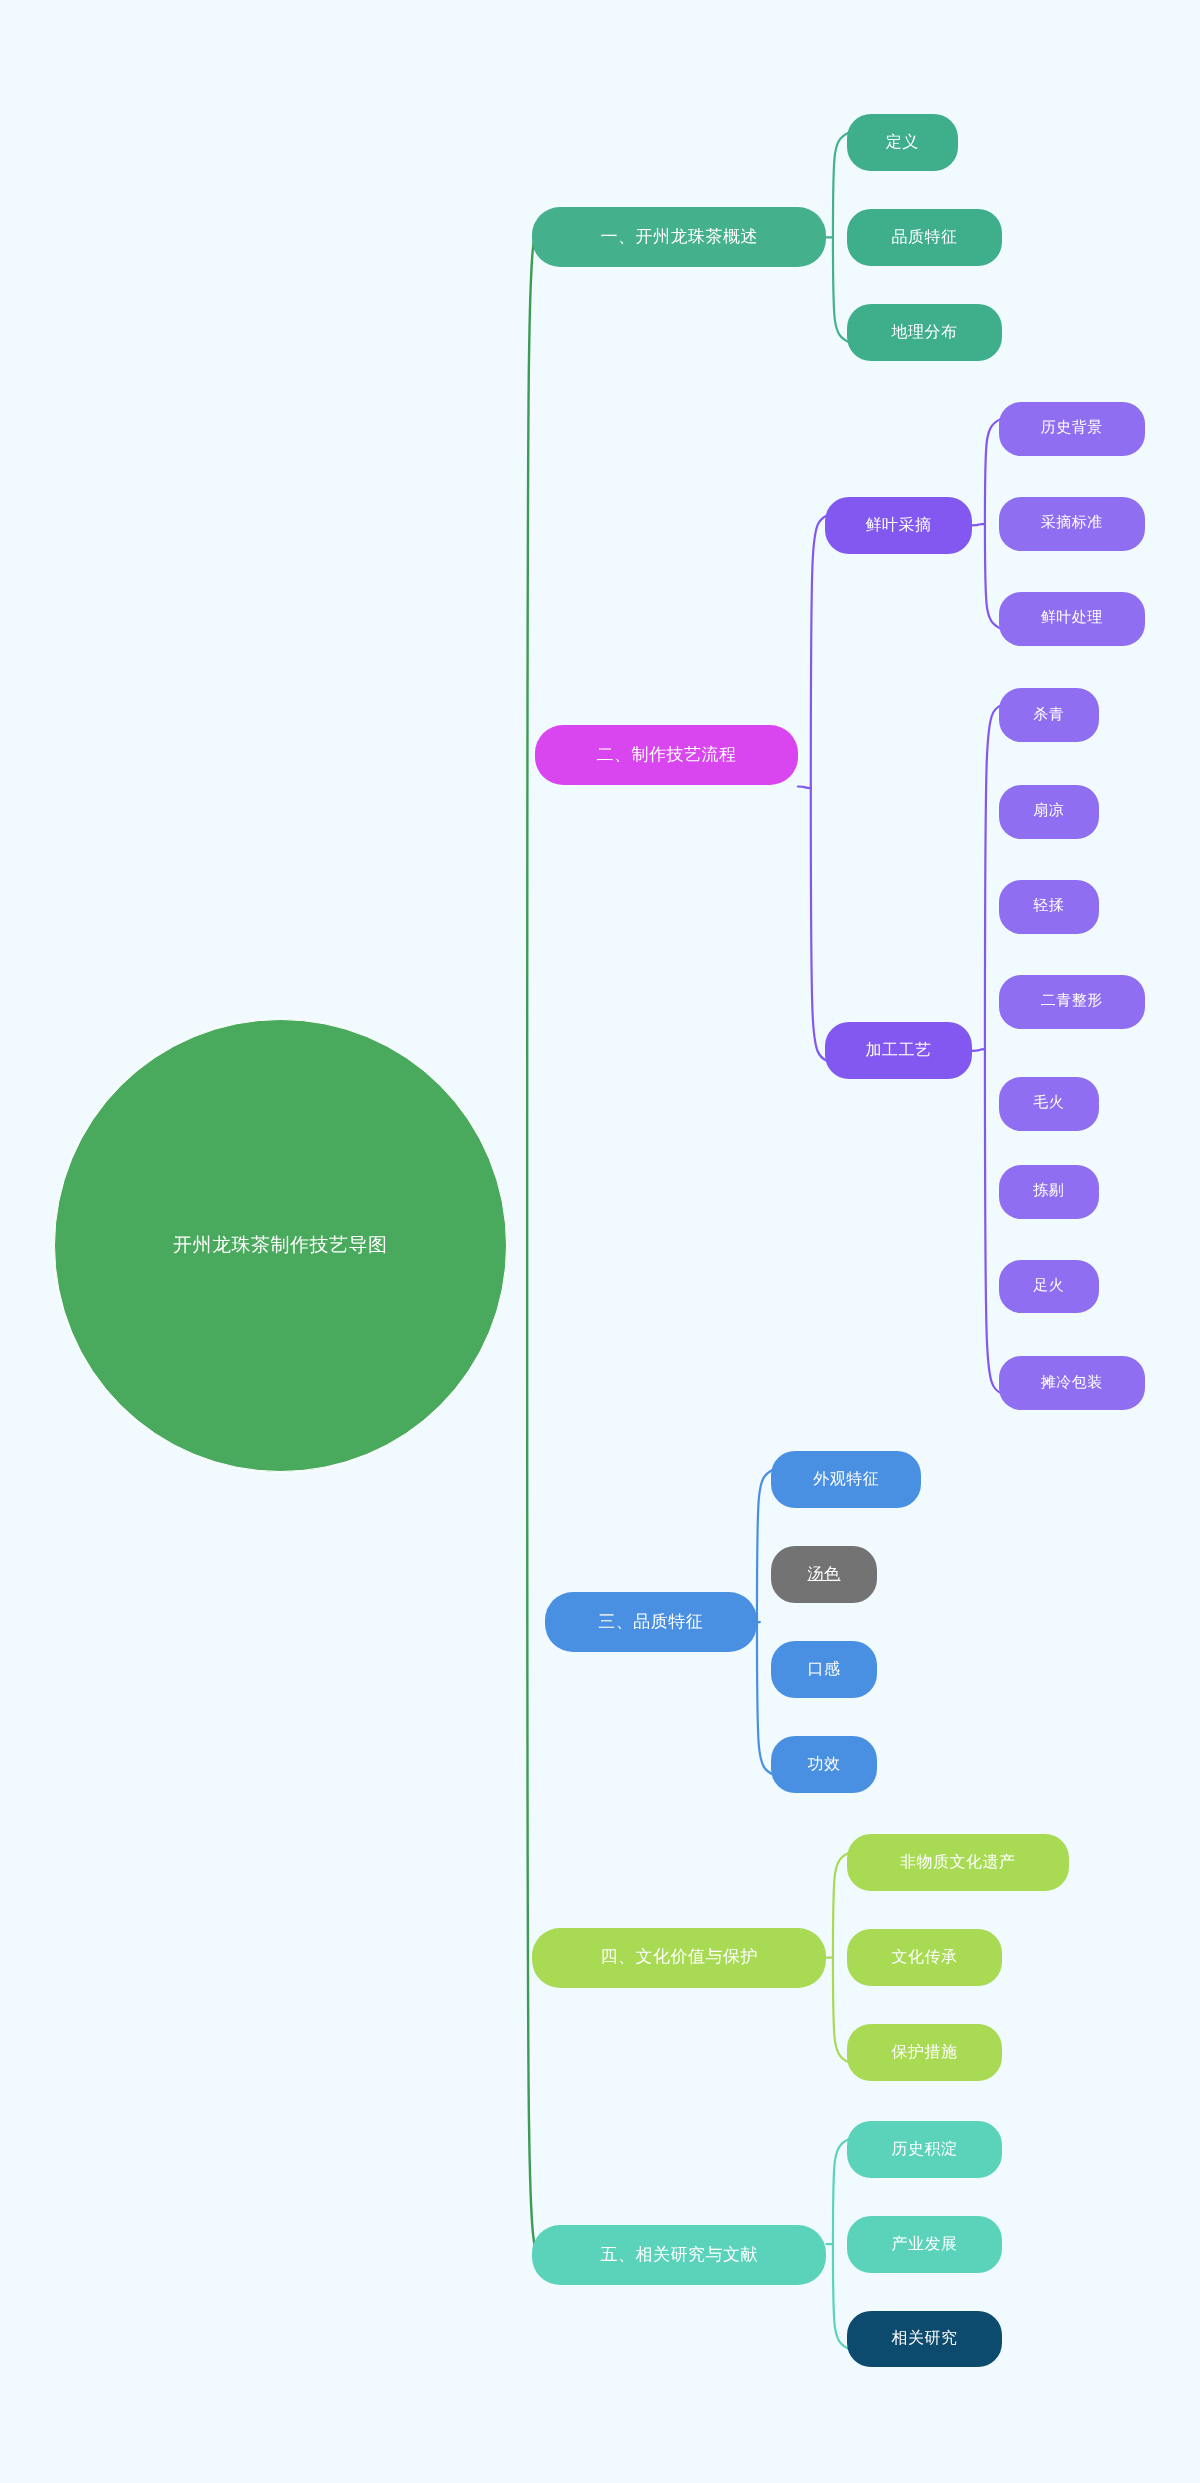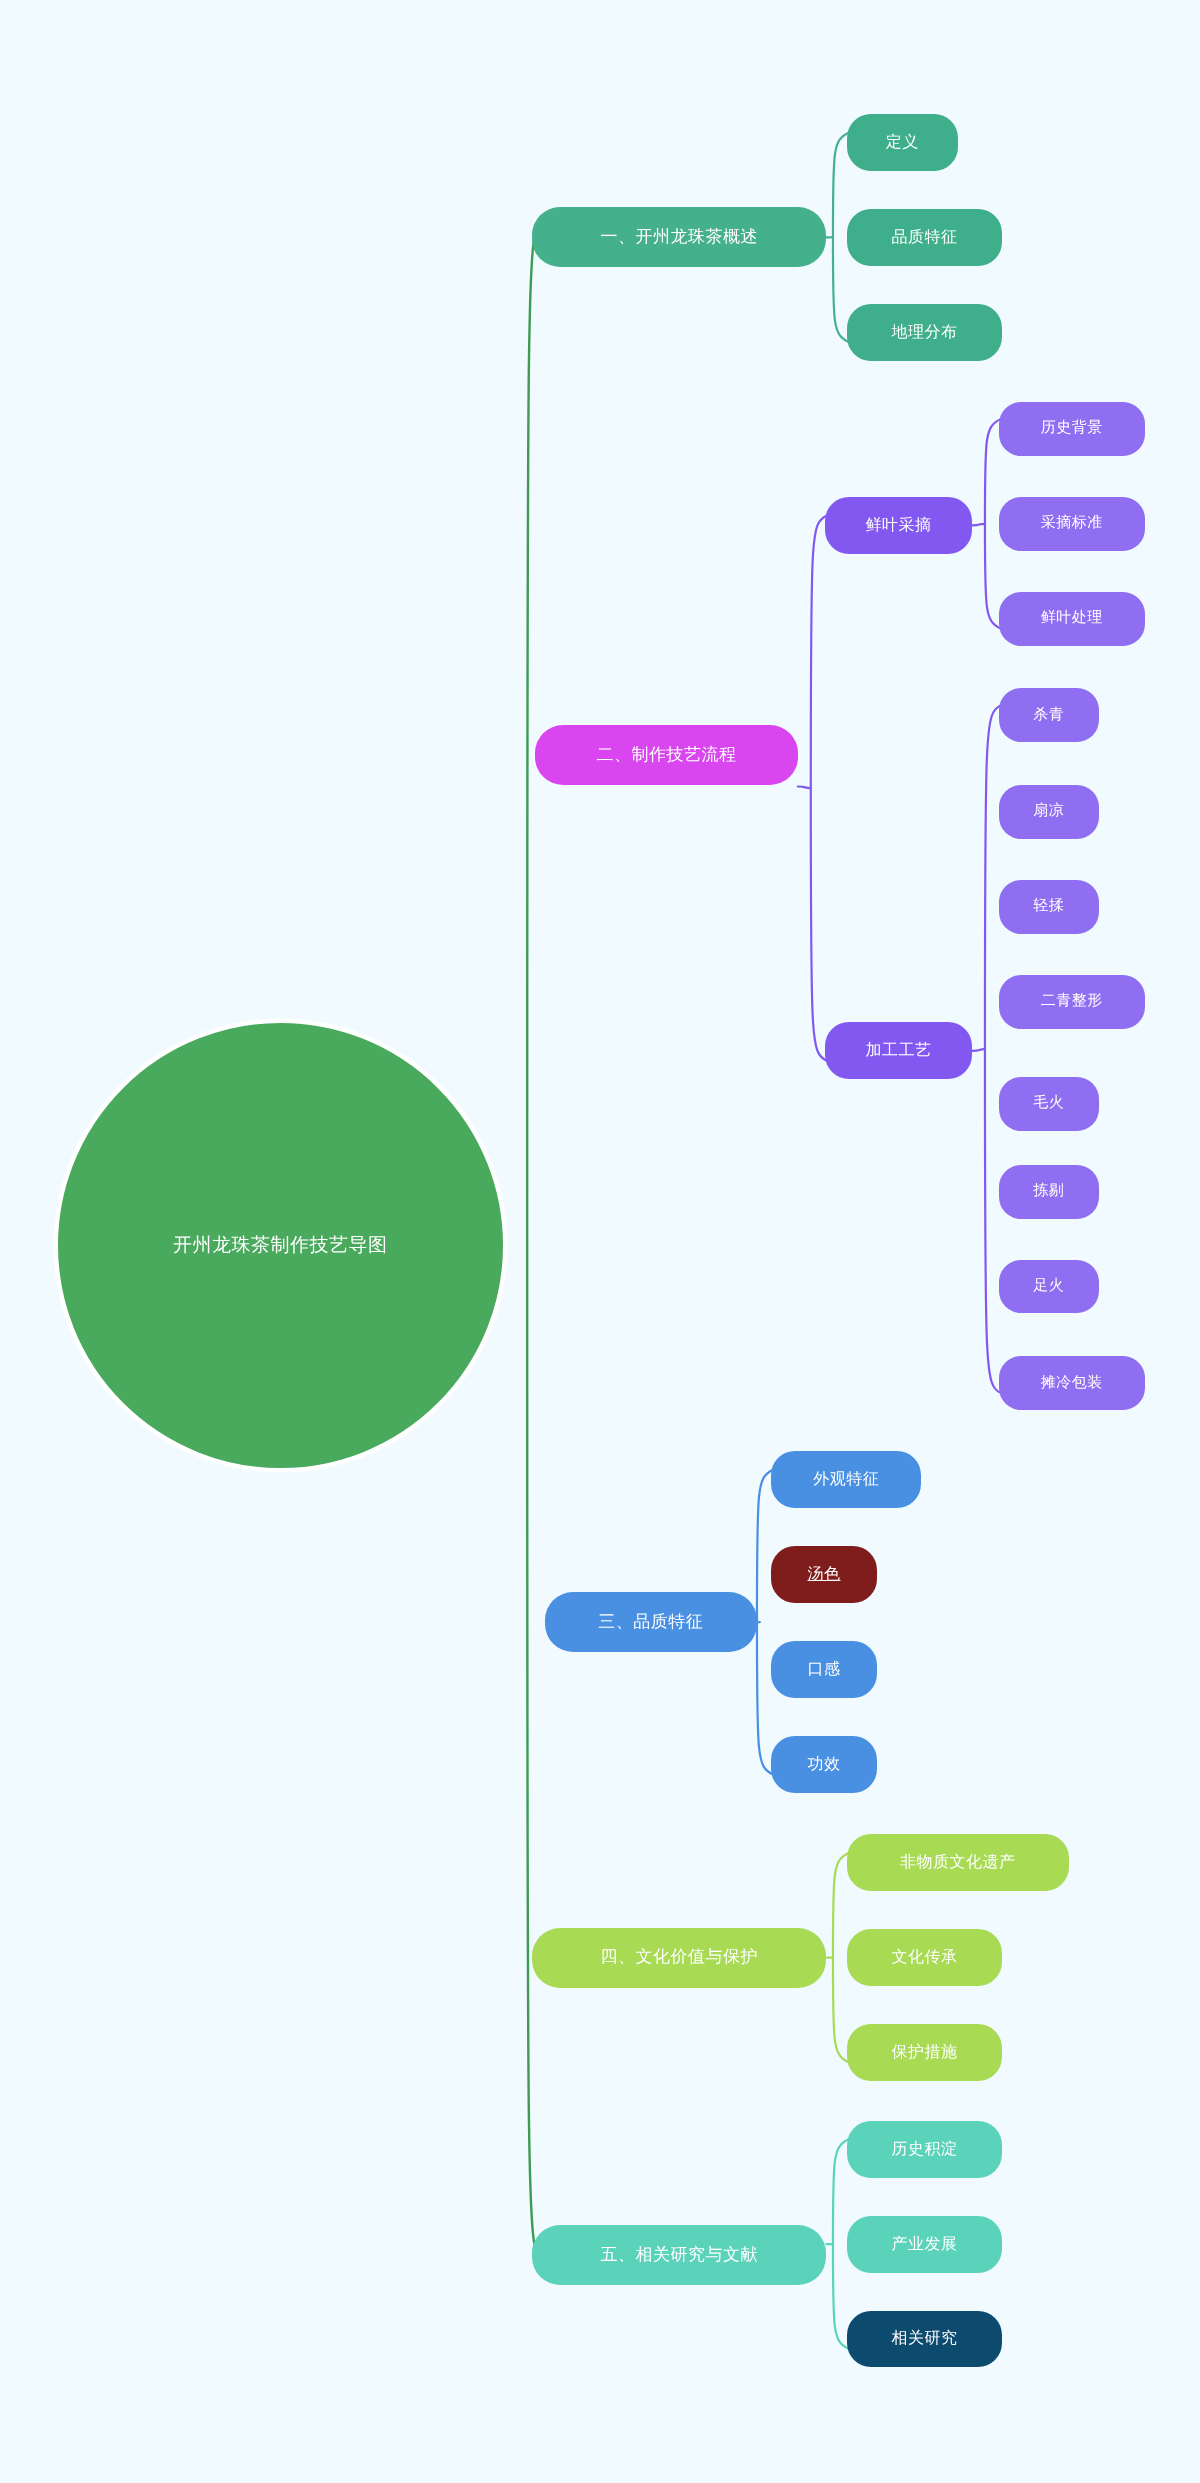--- a/index.html
+++ b/index.html
@@ -33,21 +33,21 @@
     display: flex;
     align-items: center;
     justify-content: center;
     color: #ffffff;
     white-space: nowrap;
     letter-spacing: 0.5px;
     text-rendering: geometricPrecision;
   }
   .root-node {
     border-radius: 50%;
-    border: 4px solid #0369a1;
+    border: 1px solid #0369a1;
     box-shadow: 0 0 0 1px rgba(255,255,255,0.55);
     font-size: 19px;
   }
   .lvl1 {
     border-radius: 28px;
     font-size: 17px;
   }
   .lvl2 {
     border-radius: 24px;
     font-size: 16px;
@@ -120,21 +120,21 @@
       <div class="node lvl3" style="left: 998.945px; top: 688.403px; width: 99.7361px; height: 53.8062px; background: rgb(143, 110, 242);">杀青</div>
       <div class="node lvl3" style="left: 998.945px; top: 784.938px; width: 99.7361px; height: 53.8062px; background: rgb(143, 110, 242);">扇凉</div>
       <div class="node lvl3" style="left: 998.945px; top: 879.89px; width: 99.7361px; height: 53.8062px; background: rgb(143, 110, 242);">轻揉</div>
       <div class="node lvl3" style="left: 998.945px; top: 974.843px; width: 145.646px; height: 53.8062px; background: rgb(143, 110, 242);">二青整形</div>
       <div class="node lvl3" style="left: 998.945px; top: 1069.79px; width: 99.7361px; height: 53.8062px; background: rgb(143, 110, 242); margin-top: 7px;">毛火</div>
       <div class="node lvl3" style="left: 998.945px; top: 1164.75px; width: 99.7361px; height: 53.8062px; background: rgb(143, 110, 242); text-align: right;">拣剔</div>
       <div class="node lvl3" style="left: 998.945px; top: 1259.7px; width: 99.7361px; height: 53.8062px; background: rgb(143, 110, 242);">足火</div>
       <div class="node lvl3" style="left: 998.945px; top: 1356.23px; width: 145.646px; height: 53.8062px; background: rgb(143, 110, 242);">摊冷包装</div>
       <div class="node lvl1" style="left: 544.591px; top: 1592.03px; width: 212.137px; height: 60.1364px; background: rgb(74, 144, 226);">三、品质特征</div>
       <div class="node lvl2" style="left: 770.976px; top: 1451.19px; width: 150.396px; height: 56.9713px; background: rgb(74, 144, 226);">外观特征</div>
-      <div class="node lvl2" style="left: 770.976px; top: 1546.14px; width: 106.069px; height: 56.9713px; background: #7f1d1d; text-decoration: underline;">汤色</div>
+      <div class="node lvl2" style="left: 770.976px; top: 1546.14px; width: 106.069px; height: 56.9713px; background: #737373; text-decoration: underline;">汤色</div>
       <div class="node lvl2" style="left: 770.976px; top: 1641.09px; width: 106.069px; height: 56.9713px; background: rgb(74, 144, 226);">口感</div>
       <div class="node lvl2" style="left: 770.976px; top: 1736.04px; width: 106.069px; height: 56.9713px; background: rgb(74, 144, 226);">功效</div>
       <div class="node lvl1" style="left: 531.926px; top: 1927.53px; width: 294.459px; height: 60.1364px; background: rgb(168, 218, 84);">四、文化价值与保护</div>
       <div class="node lvl2" style="left: 846.966px; top: 1834.16px; width: 221.636px; height: 56.9713px; background: rgb(168, 218, 84);">非物质文化遗产</div>
       <div class="node lvl2" style="left: 846.966px; top: 1929.11px; width: 155.145px; height: 56.9713px; background: rgb(168, 218, 84);">文化传承</div>
       <div class="node lvl2" style="left: 846.966px; top: 2024.06px; width: 155.145px; height: 56.9713px; background: rgb(168, 218, 84);">保护措施</div>
       <div class="node lvl1" style="left: 531.926px; top: 2213.97px; width: 294.459px; height: 60.1364px; background: rgb(91, 211, 187); margin-top: 11px;">五、相关研究与文献</div>
       <div class="node lvl2" style="left: 846.966px; top: 2120.6px; width: 155.145px; height: 56.9713px; background: rgb(91, 211, 187);">历史积淀</div>
       <div class="node lvl2" style="left: 846.966px; top: 2215.55px; width: 155.145px; height: 56.9713px; background: rgb(91, 211, 187);">产业发展</div>
       <div class="node lvl2" style="left: 846.966px; top: 2310.5px; width: 155.145px; height: 56.9713px; background: #0c4a6e; font-family: Liberation Mono, monospace;">相关研究</div>

